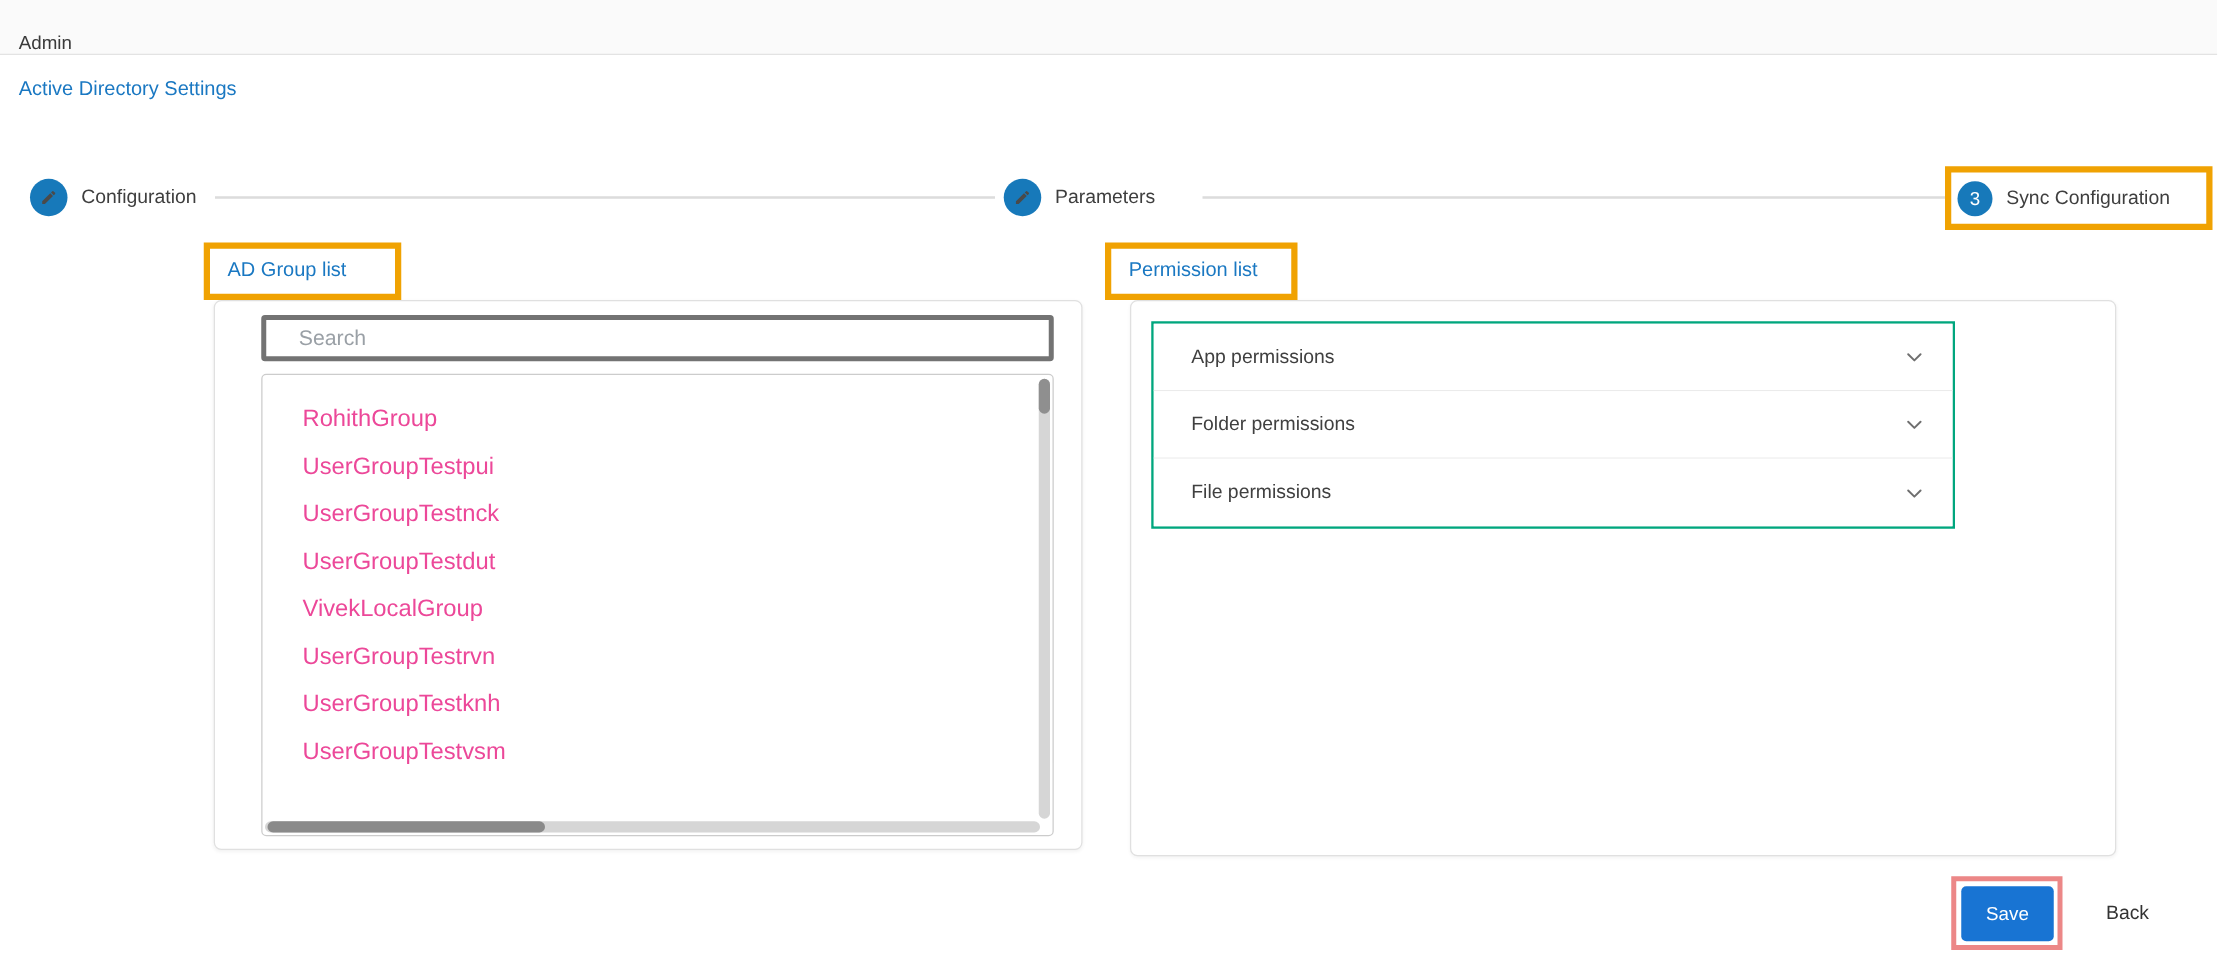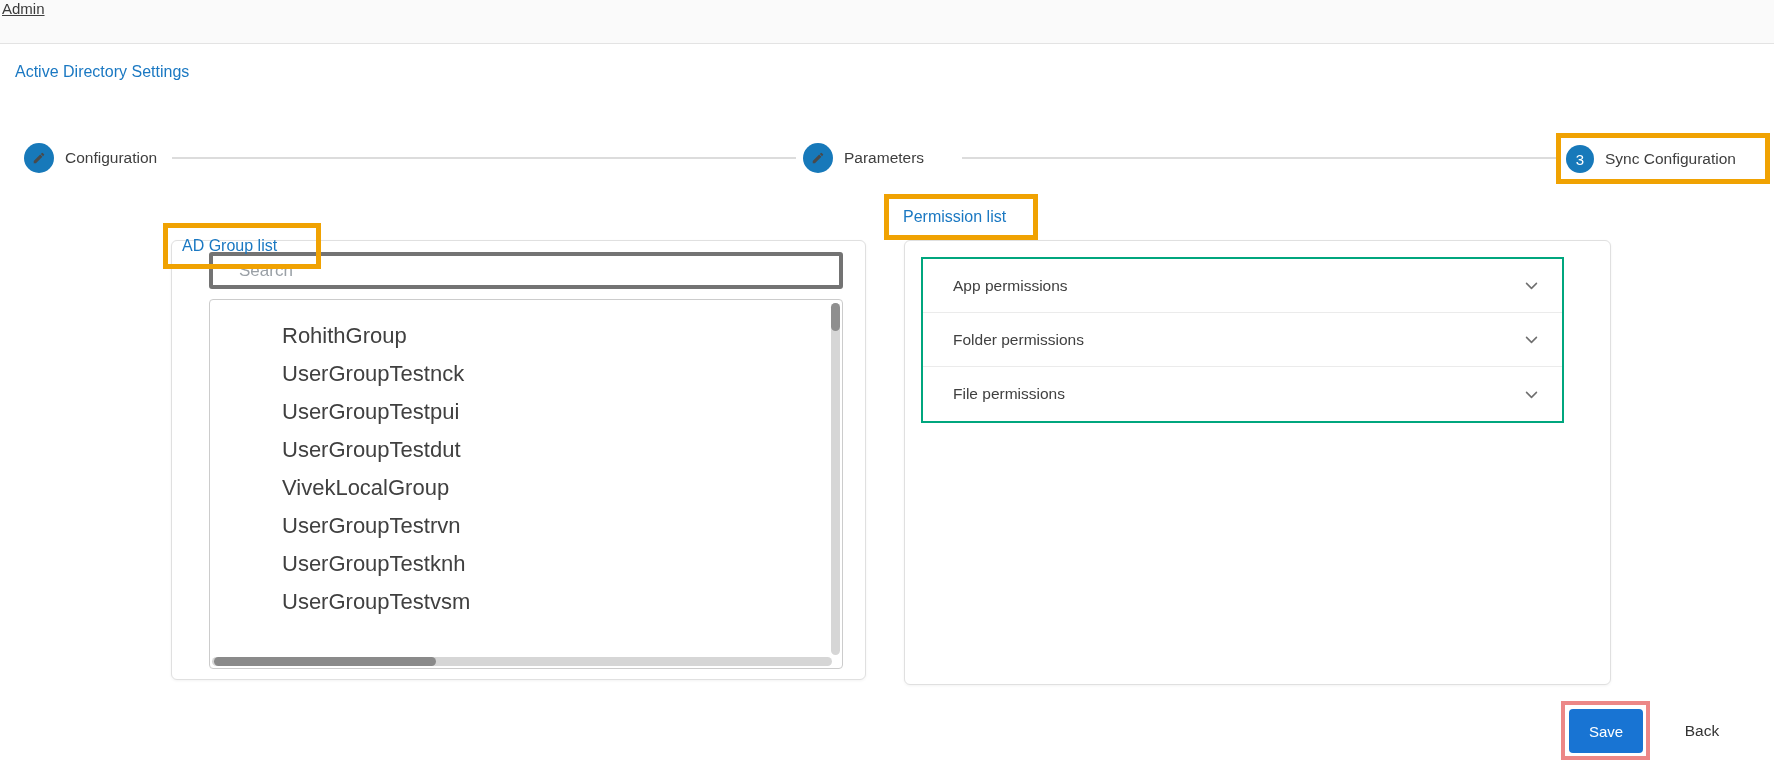--- a/index.html
+++ b/index.html
@@ -15,21 +15,21 @@
   *{box-sizing:border-box;}
   html,body{margin:0;padding:0;background:#fff;}
   .screen{
     position:relative;width:1774px;height:781px;background:#fff;overflow:hidden;
     font-family:"Liberation Sans", sans-serif;color:var(--text-dark);
   }
 
   
   .topbar{
     position:absolute;left:0;top:0;width:1774px;height:44px;background:#fafafa;
-    border-bottom:1px solid #e3e3e3;display:flex;align-items:flex-start;padding-left:2px;text-decoration:underline;
+    border-bottom:1px solid #e3e3e3;display:flex;align-items:flex-end;padding-left:15px;
   }
   .topbar-title{font-size:15px;color:#3a3a3a;}
 
   .ads-link{
     position:absolute;left:15px;top:63px;font-size:16px;color:var(--link-blue);
     text-decoration:none;cursor:pointer;
   }
 
   
   .step{position:absolute;display:flex;align-items:center;gap:11px;height:30px;cursor:pointer;}
@@ -44,48 +44,48 @@
   .step-3{left:1566px;top:144px;}
   .step-3 .step-circle{width:28px;height:28px;}
   .connector{position:absolute;height:2px;background:#dcdcdc;top:157px;}
   .connector-1{left:172px;width:624px;}
   .connector-2{left:962px;width:594px;}
 
   
   .hl-orange{position:absolute;border:5px solid var(--orange);background:transparent;z-index:6;pointer-events:none;}
   .hl-step3{left:1556px;top:133px;width:214px;height:51px;}
   .hl-label{display:flex;align-items:center;padding-left:14px;pointer-events:auto;}
-  .hl-adgroup{left:163px;top:194px;width:158px;height:46px;margin-top:29px;}
+  .hl-adgroup{left:163px;top:194px;width:158px;height:46px;}
   .hl-permission{left:884px;top:194px;width:154px;height:46px;}
   .panel-title{font-size:16px;color:var(--link-blue);white-space:nowrap;}
   .hl-red{position:absolute;left:1561px;top:701px;width:89px;height:59px;border:4px solid var(--red);z-index:6;pointer-events:none;}
 
   
   .card{
     position:absolute;background:#fff;border:1px solid var(--card-border);border-radius:6px;
     box-shadow:0 1px 3px rgba(0,0,0,0.05);
   }
   .card-left{left:171px;top:240px;width:695px;height:440px;}
-  .card-right{left:904px;top:240px;width:707px;height:445px;}
+  .card-right{left:904px;top:240px;width:789px;height:445px;}
 
   
   .search-input{
     position:absolute;left:37px;top:11px;width:634px;height:37px;
     border:4px solid #737373;border-radius:3px;padding:0 10px 0 26px;
     font-family:"Liberation Sans", sans-serif;font-size:17px;color:#333;outline:none;background:#fff;
   }
   .search-input::placeholder{color:#9aa0a6;}
 
   
   .list-box{
     position:absolute;left:37px;top:58px;width:634px;height:370px;
     border:1px solid #cccccc;border-radius:4px;background:#fff;overflow:hidden;
   }
   .group-list{list-style:none;margin:0;padding:17px 0 0 32px;}
-  .group-item{height:38px;line-height:38px;font-size:22px;color:#404040;cursor:pointer;white-space:nowrap;margin-left:40px;}
+  .group-item{height:38px;line-height:38px;font-size:19px;color:#ec4899;cursor:pointer;white-space:nowrap;}
 
   .vscroll{
     position:absolute;top:3px;right:2px;width:9px;height:352px;
     background:#d6d6d6;border-radius:5px;
   }
   .vscroll-thumb{position:absolute;left:0;top:0;width:9px;height:28px;background:#8f8f8f;border-radius:5px;cursor:pointer;}
   .hscroll{
     position:absolute;left:2px;bottom:2px;width:620px;height:9px;
     background:#d6d6d6;border-radius:5px;
   }
@@ -161,22 +161,22 @@
 
   <div class="hl-orange hl-label hl-adgroup">
     <span class="panel-title">AD Group list</span>
   </div>
 
   <section class="card card-left">
     <input class="search-input" type="text" placeholder="Search" style="">
     <div class="list-box">
       <ul class="group-list">
         <li class="group-item">RohithGroup</li>
+        <li class="group-item">UserGroupTestpui</li>
         <li class="group-item">UserGroupTestnck</li>
-        <li class="group-item">UserGroupTestpui</li>
         <li class="group-item">UserGroupTestdut</li>
         <li class="group-item">VivekLocalGroup</li>
         <li class="group-item">UserGroupTestrvn</li>
         <li class="group-item">UserGroupTestknh</li>
         <li class="group-item">UserGroupTestvsm</li>
       </ul>
       <div class="vscroll">
         <div class="vscroll-thumb"></div>
       </div>
       <div class="hscroll">

